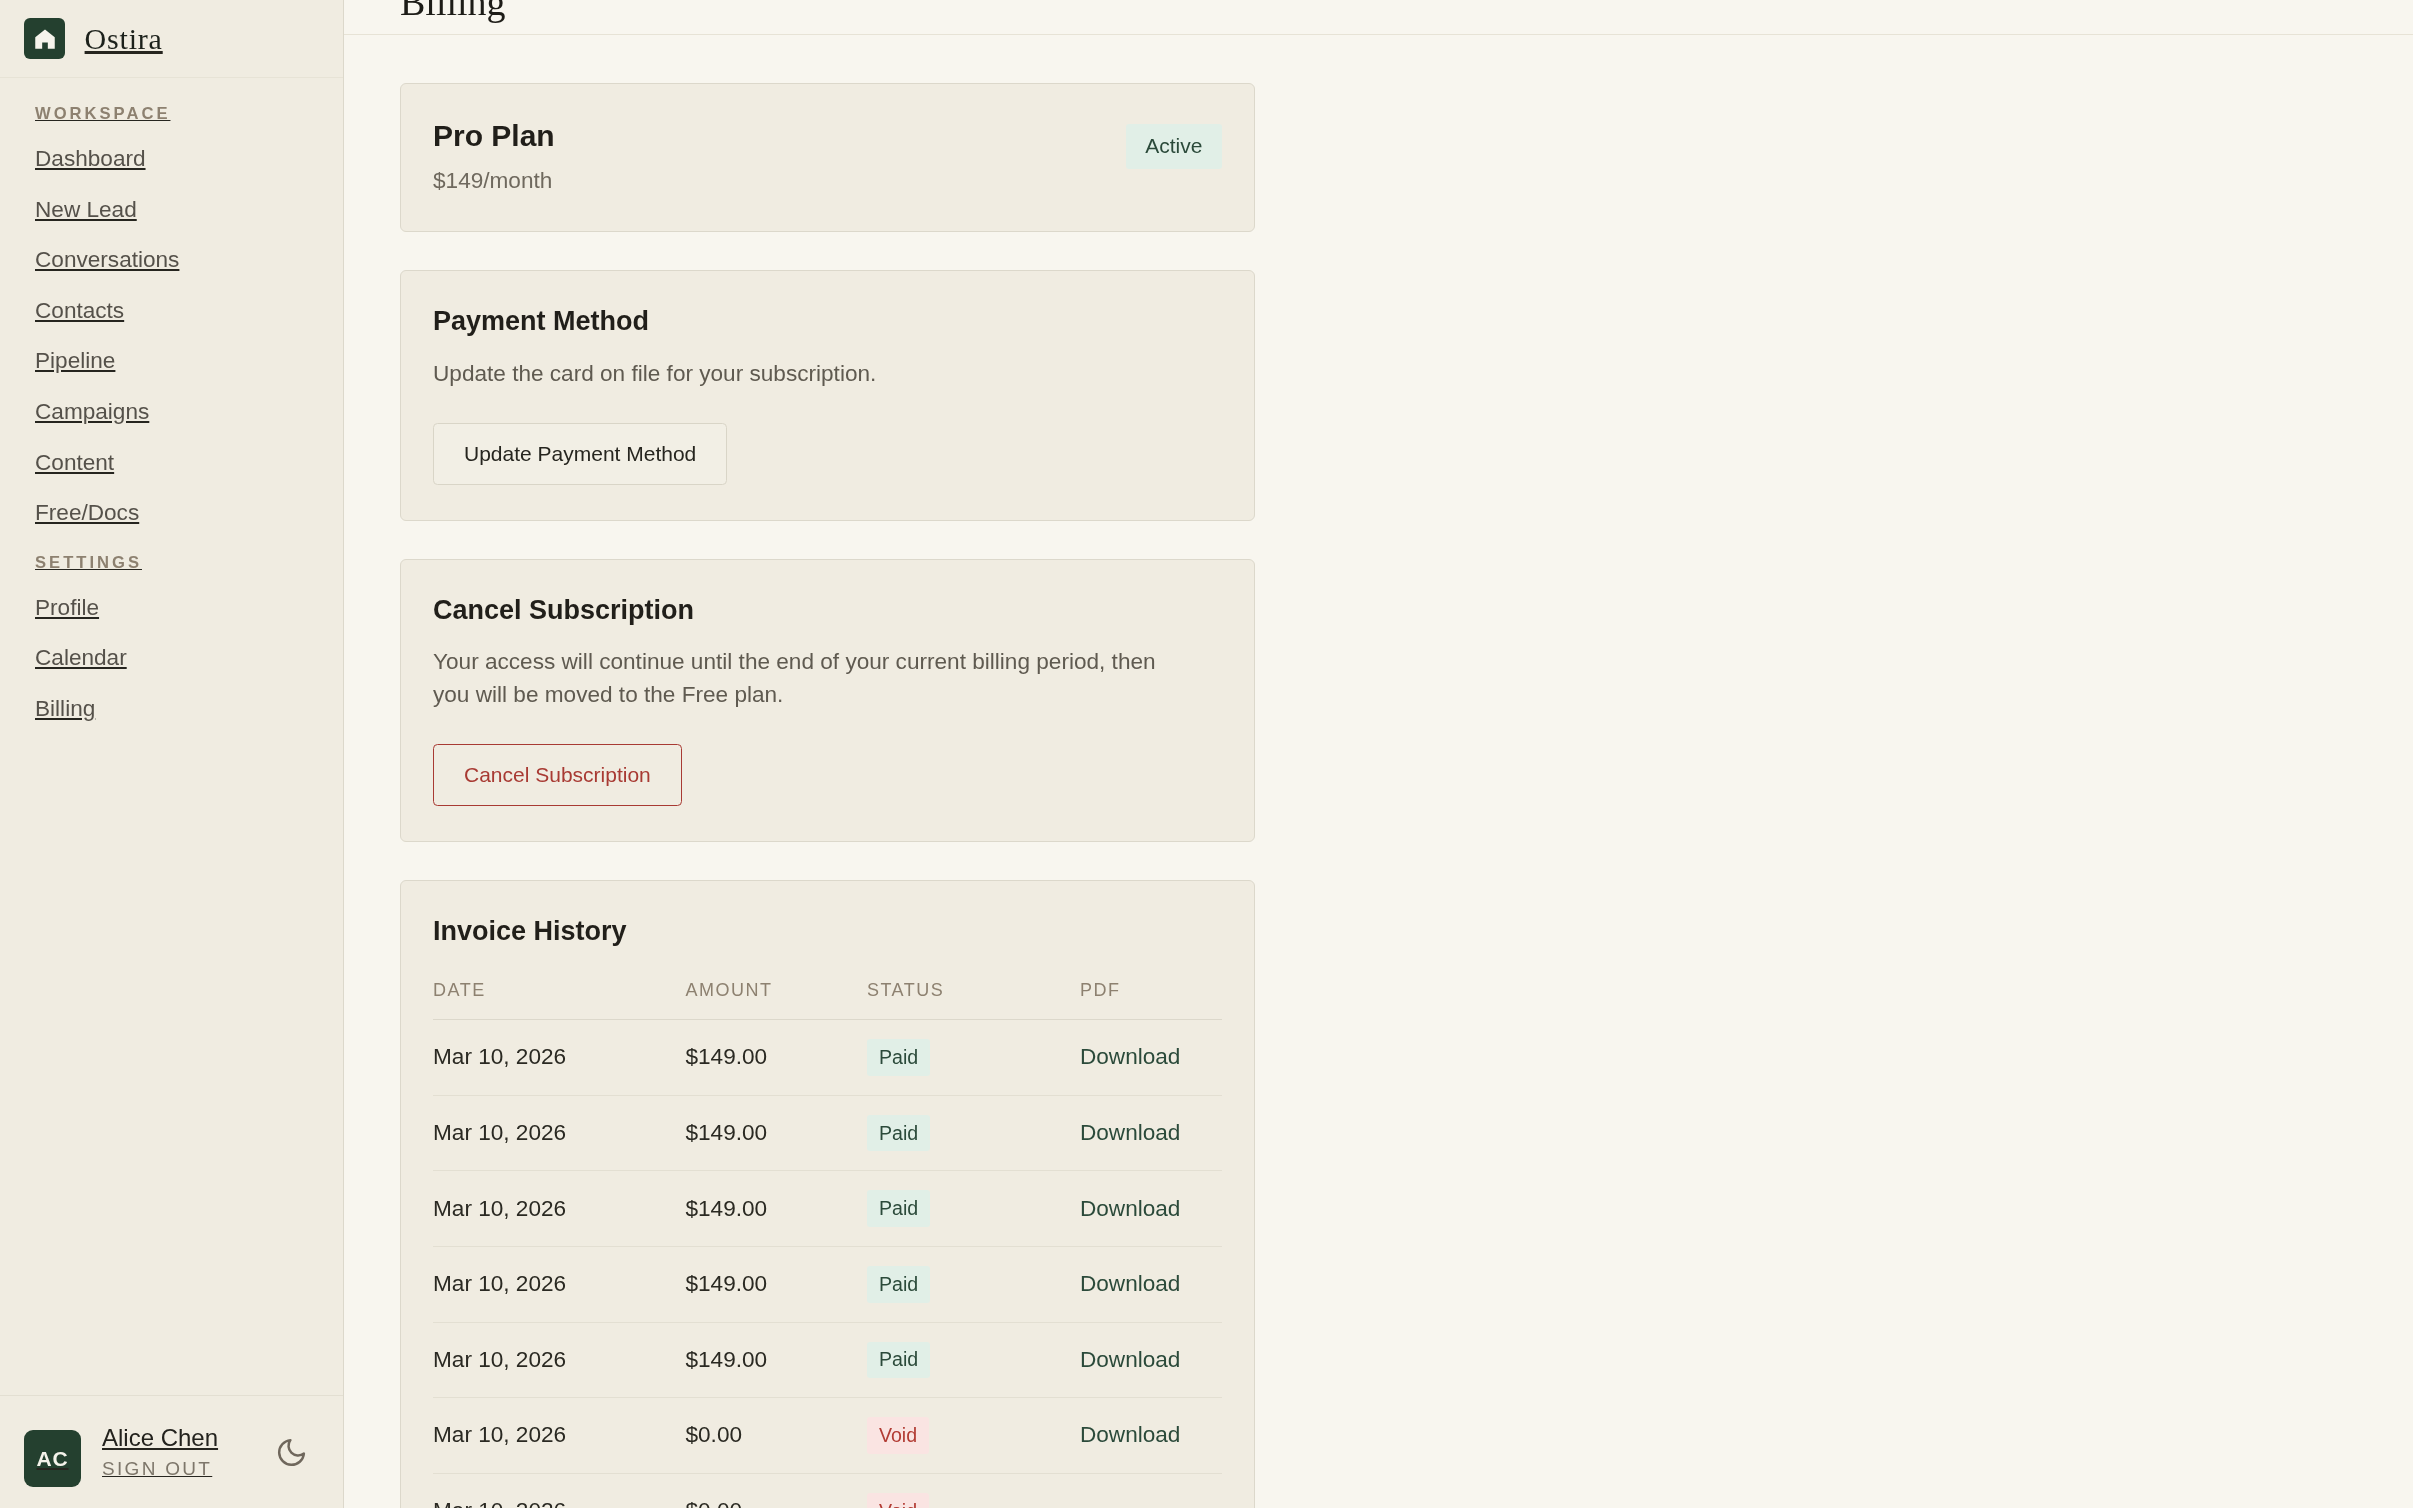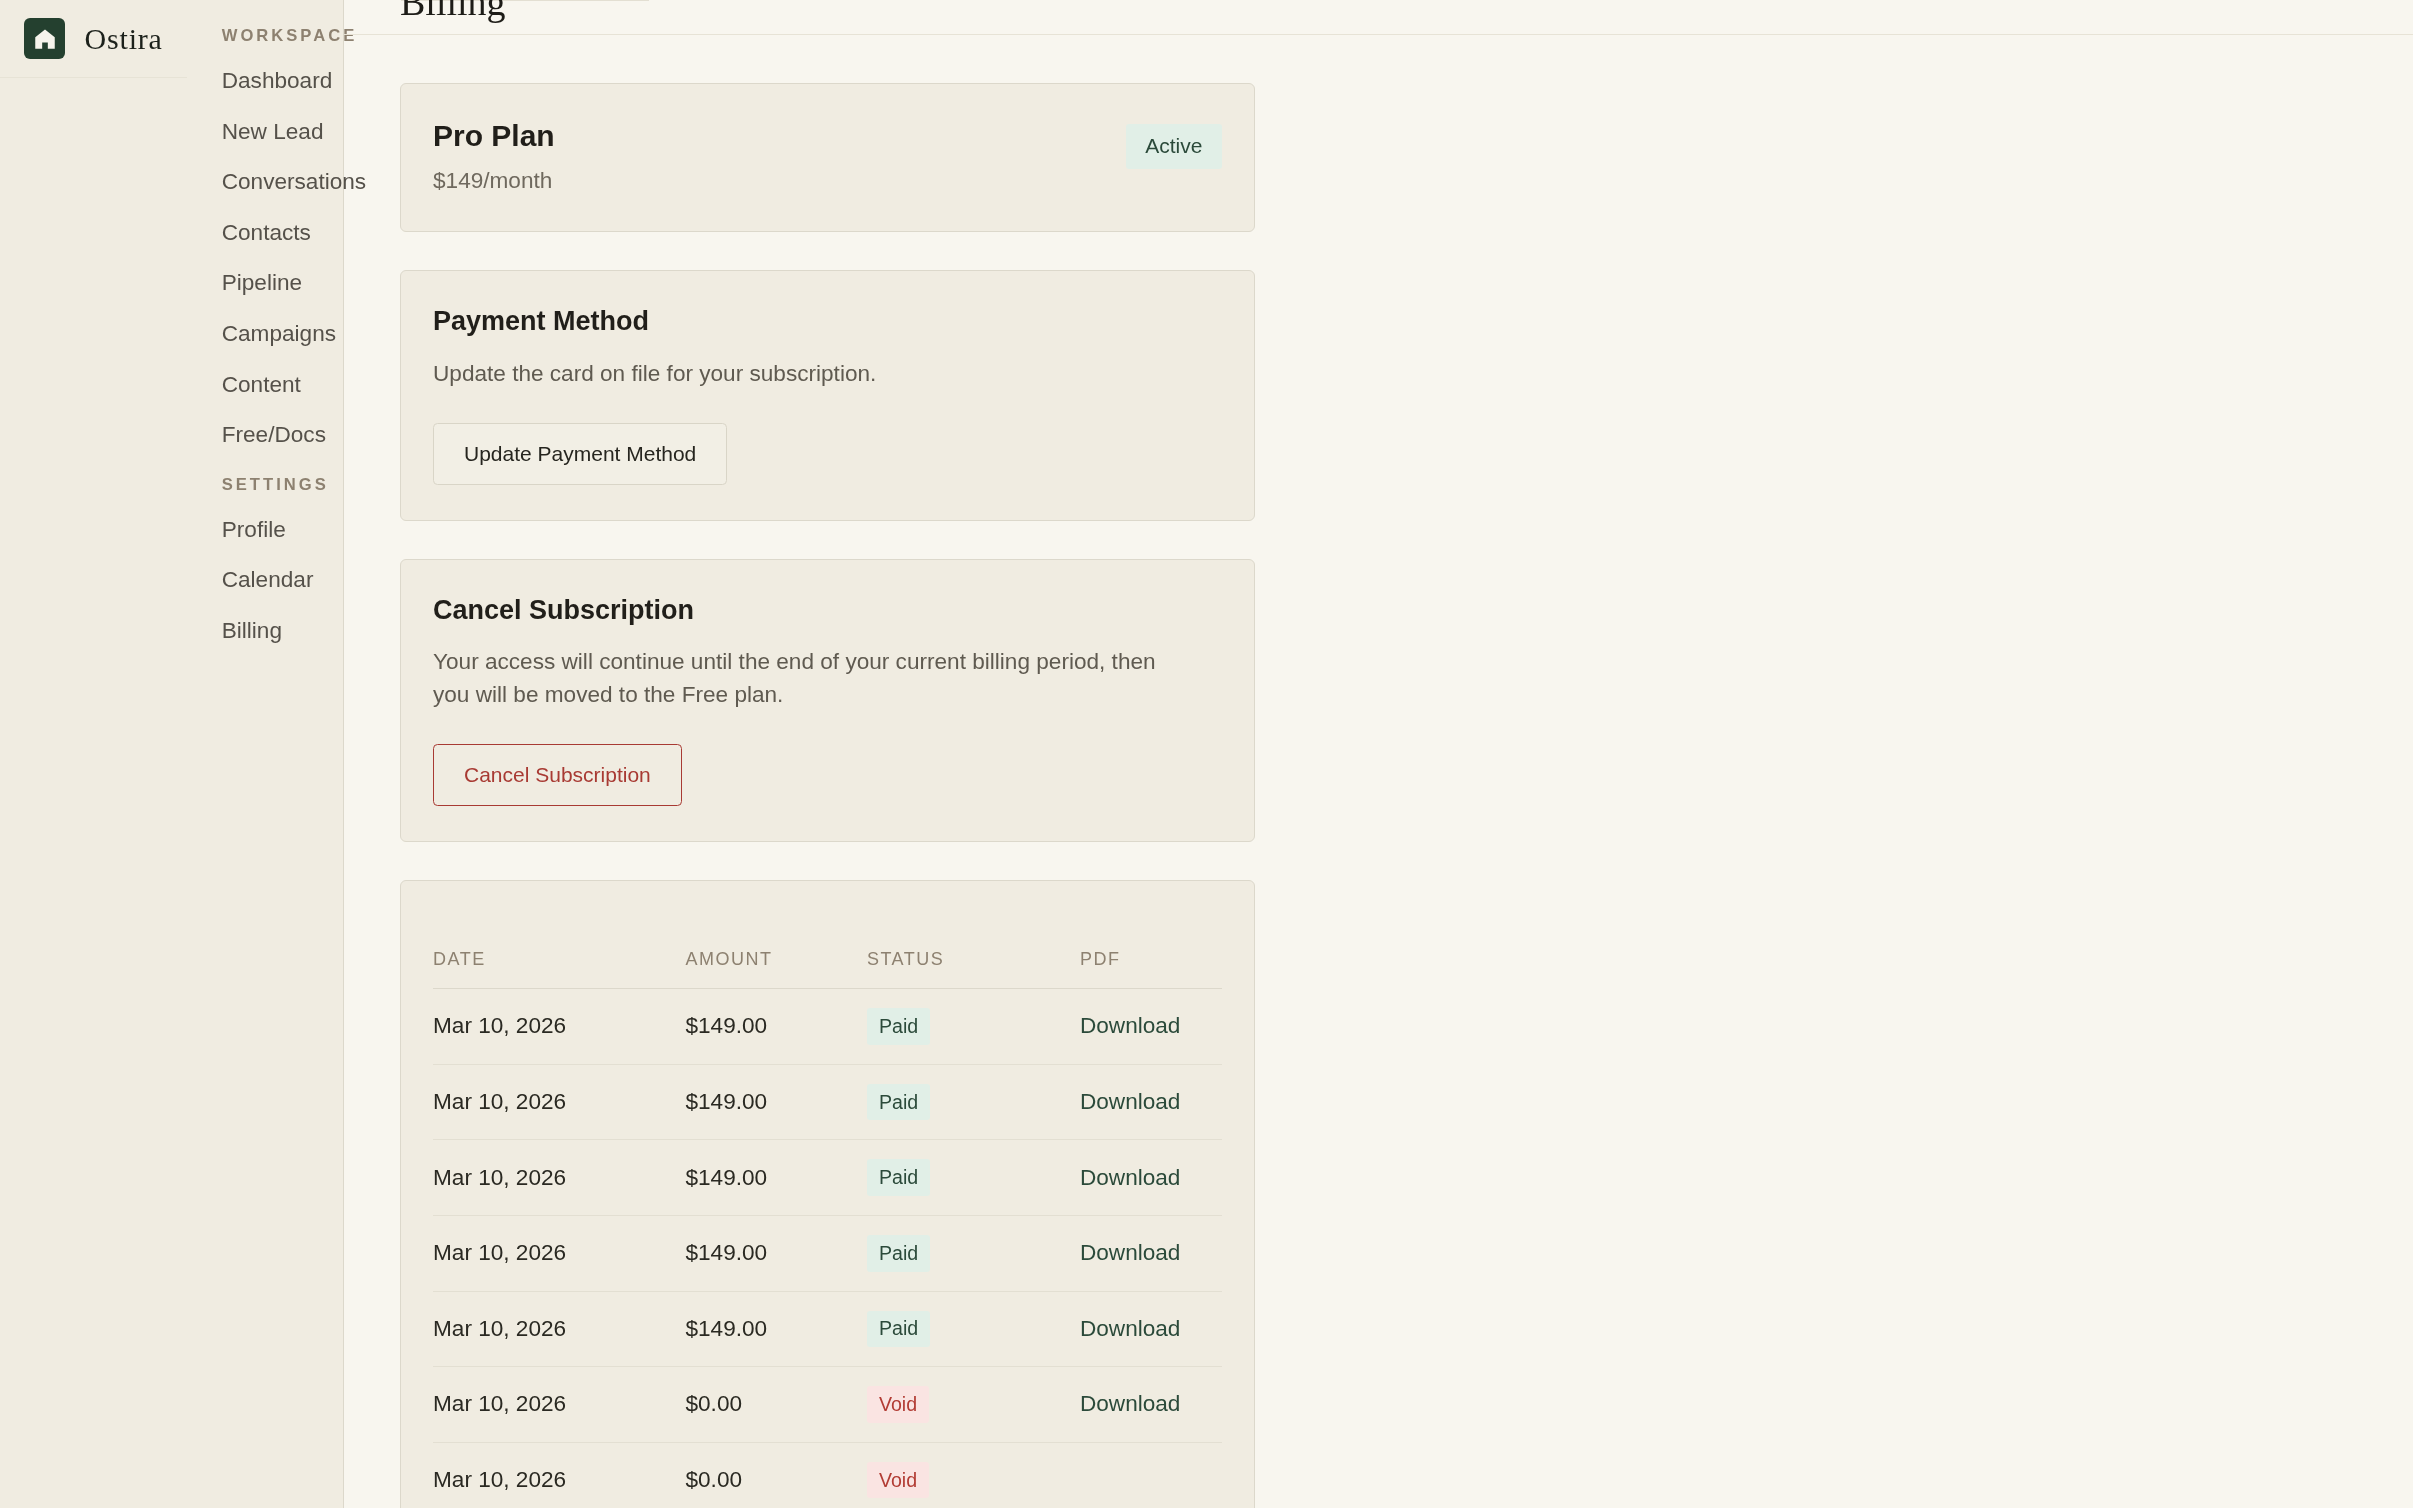--- a/index.html
+++ b/index.html
@@ -28,21 +28,21 @@
     color:var(--ink);
     overflow:hidden;
   }
   .app{display:flex;width:2413px;height:1508px;}
 
   
   .sidebar{
     width:344px;min-width:344px;height:100%;
     background:var(--sidebar-bg);
     border-right:1.5px solid var(--card-border);
-    display:flex;flex-direction:row;
+    display:flex;flex-direction:column;text-decoration:underline;
   }
   .logo-row{
     display:flex;align-items:center;gap:19.6px;
     padding:18px 24px;height:78px;
     border-bottom:1.5px solid #e7e3d6;
   }
   .logo-mark{
     width:41px;height:41px;border-radius:6px;
     background:var(--brand-green);
     display:flex;align-items:center;justify-content:center;
@@ -225,20 +225,21 @@
         <button class="btn">Update Payment Method</button>
       </section>
 
       <section class="card">
         <div class="card-title">Cancel Subscription</div>
         <div class="card-desc cancel-desc">Your access will continue until the end of your current billing period, then you will be moved to the Free plan.</div>
         <button class="btn btn-danger">Cancel Subscription</button>
       </section>
 
       <section class="card">
+        <div class="card-title">Invoice History</div>
         <table class="invoice-table">
           <thead>
             <tr>
               <th class="col-date">DATE</th>
               <th class="col-amount">AMOUNT</th>
               <th class="col-status">STATUS</th>
               <th class="col-pdf">PDF</th>
             </tr>
           </thead>
           <tbody>

